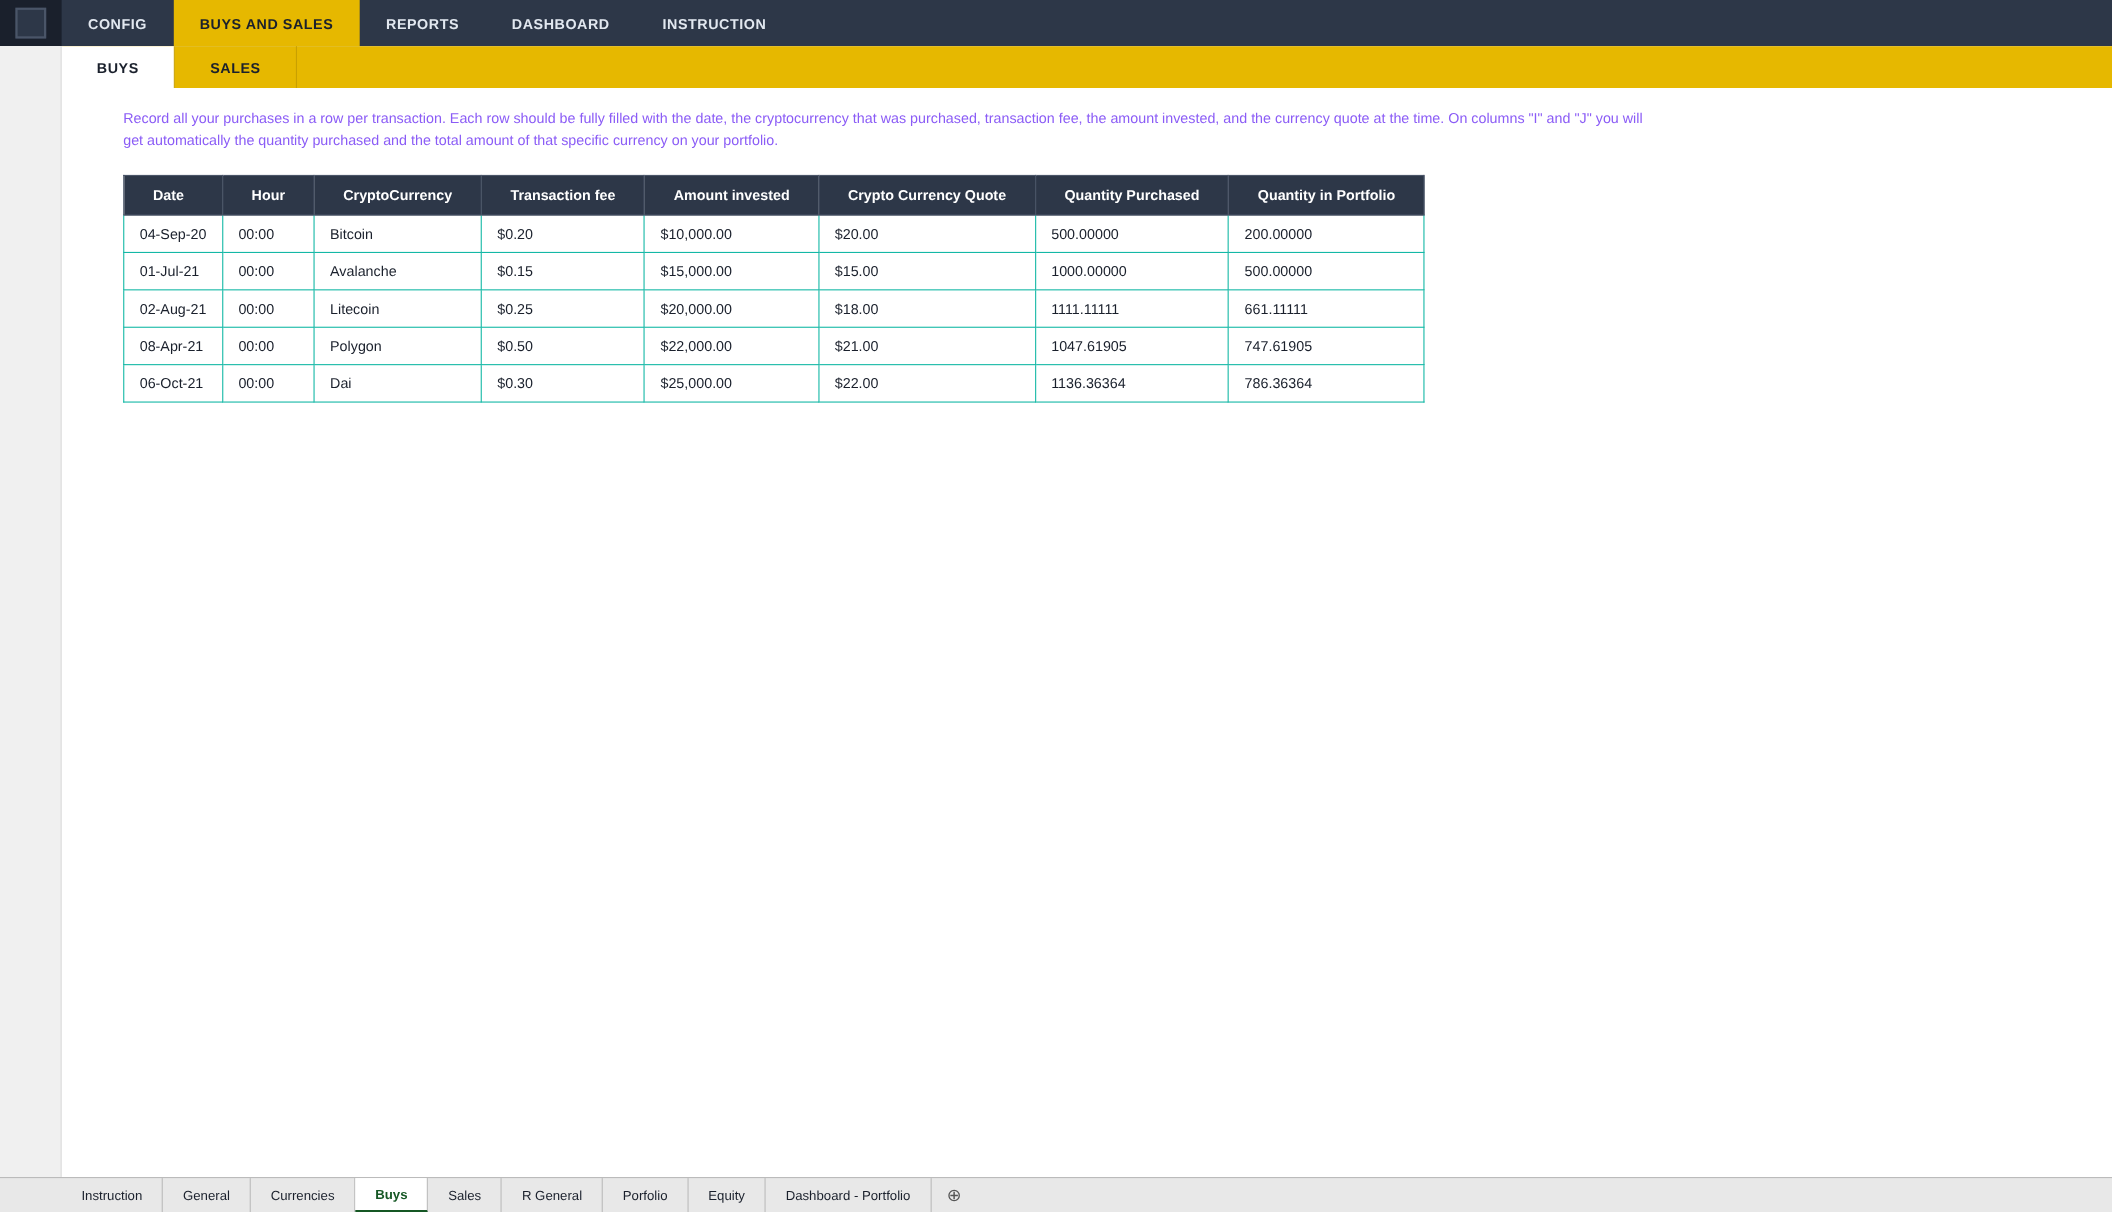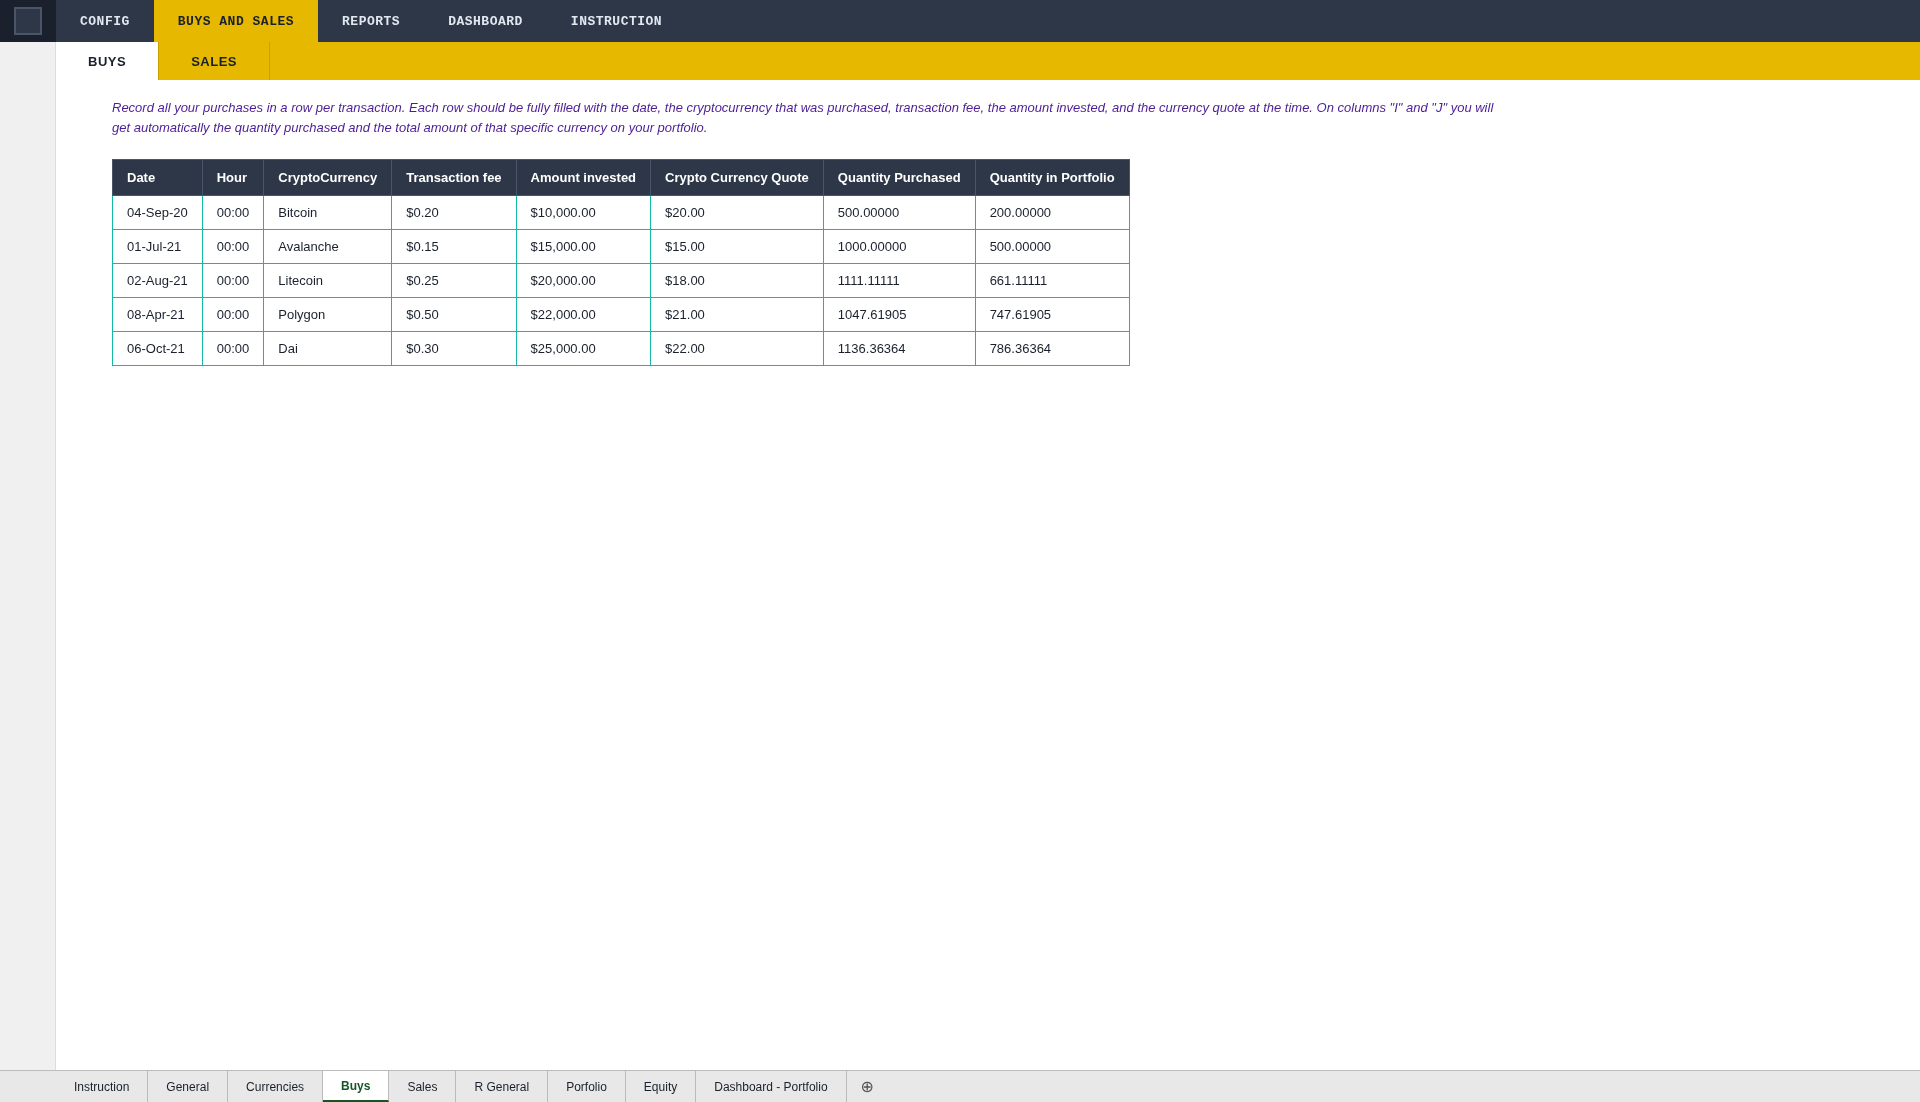--- a/index.html
+++ b/index.html
@@ -27,21 +27,20 @@
     .top-nav-item {
       padding: 0 24px;
       display: flex;
       align-items: center;
       color: #e2e8f0;
       font-size: 13px;
       font-weight: 600;
       letter-spacing: 0.5px;
       cursor: pointer;
       text-transform: uppercase;
-      font-family: Liberation Mono, monospace;
     }
     .top-nav-item.active {
       background: #e6b800;
       color: #1a202c;
     }
 
     
     .sub-tabs {
       display: flex;
       background: #e6b800;
@@ -65,38 +64,37 @@
       color: #1a202c;
     }
 
     
     .main-content {
       padding: 18px 56px 18px 56px;
     }
 
     
     .info-text {
-      color: #4c1d95;
+      color: #8b5cf6;
       font-size: 13px;
       margin-bottom: 22px;
       line-height: 1.5;
       max-width: 1400px;
-      font-style: italic;
     }
 
     
     .data-table {
       border-collapse: collapse;
       width: auto;
       min-width: 980px;
     }
     .data-table th {
       background: #2d3748;
       color: #fff;
-      padding: 10px 14px;
+      padding: 10px 26px;
       text-align: left;
       font-size: 13px;
       font-weight: 600;
       border: 1px solid #4a5568;
       white-space: nowrap;
     }
     .data-table td {
       padding: 9px 14px;
       border: 1px solid #14b8a6;
       font-size: 13px;

